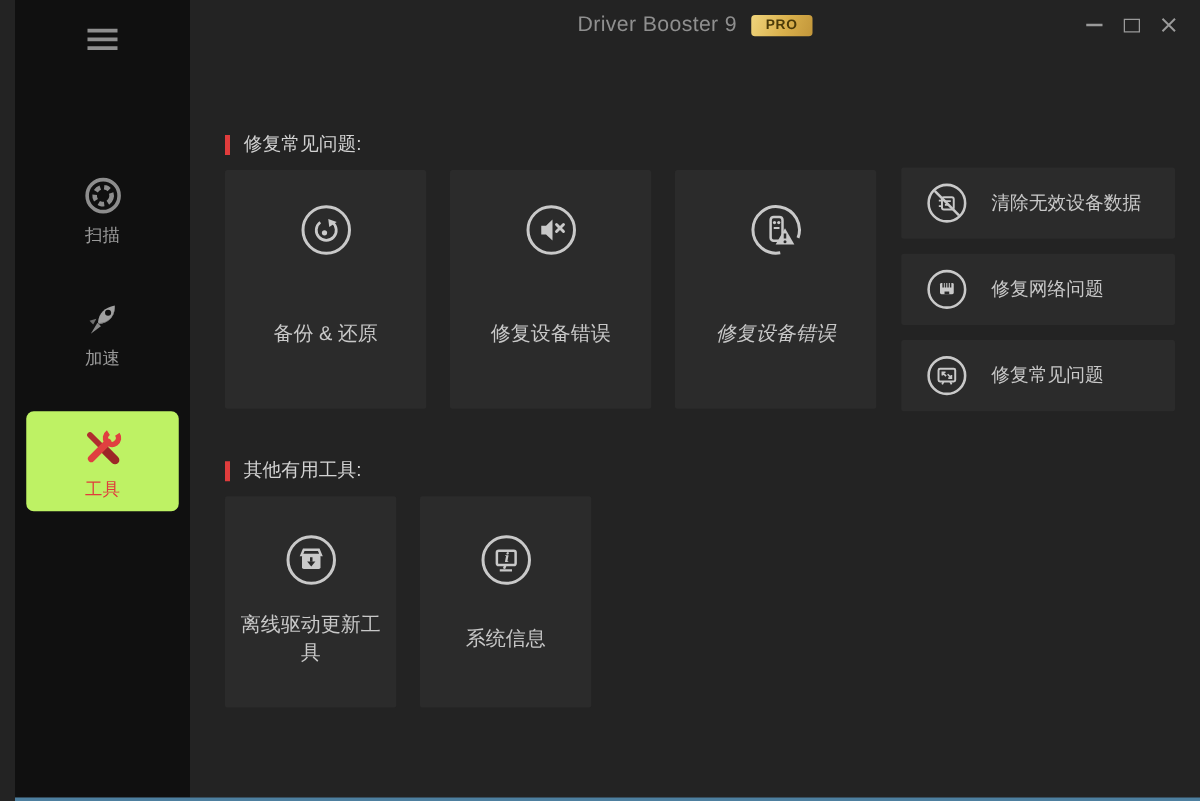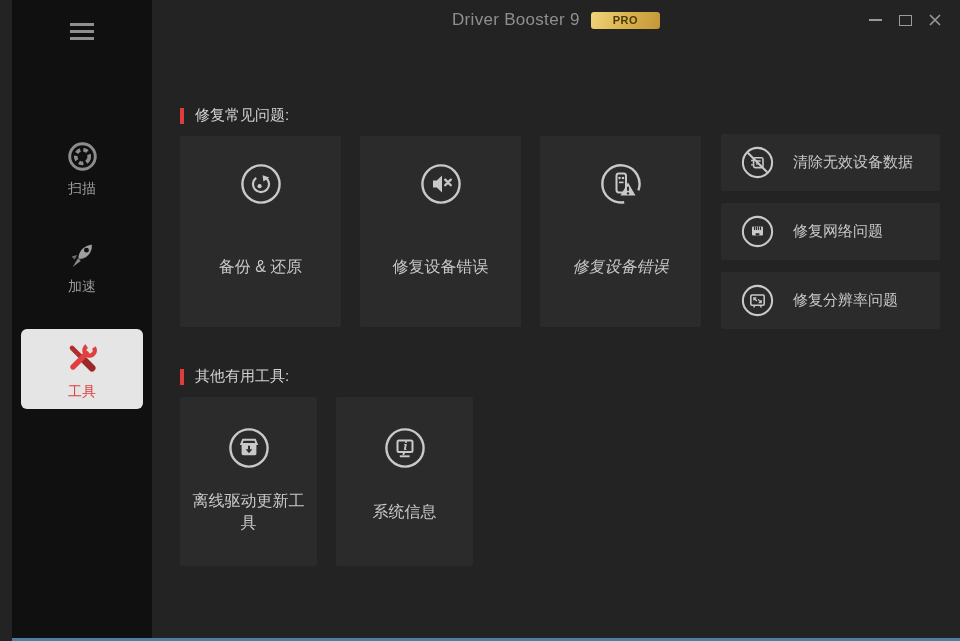--- a/index.html
+++ b/index.html
@@ -12,37 +12,37 @@
   }
   .window { position:absolute; inset:0;margin-left:12px; }
 
   
   .titlebar { position:absolute; left:140px; right:0; top:0; height:40px; }
   .title-wrap { position:absolute; inset:0; display:flex; align-items:center; justify-content:center; gap:11px; }
   .app-title { font-size:17px; color:#8f8f8f; letter-spacing:.3px; }
   .pro-badge {
     font-size:11px; font-weight:bold; color:#4a3a08;
     background:linear-gradient(110deg,#efd47c 0%,#d9b04c 55%,#c2963a 100%);
-    padding:2px 22px 3px; border-radius:3px; letter-spacing:.5px;
+    padding:2px 12px 3px; border-radius:3px; letter-spacing:.5px;
   }
   .win-controls { position:absolute; right:10px; top:0; height:40px; display:flex; align-items:center; }
   .win-btn { width:30px; height:40px; display:flex; align-items:center; justify-content:center; cursor:pointer; }
   .min-glyph { width:13px; height:2px; background:#9a9a9a; }
   .max-glyph { width:13px; height:11px; border:1.5px solid #9a9a9a; }
 
   
   .sidebar { position:absolute; left:0; top:0; width:140px; height:638px; background:#101010; }
   .hamburger { position:absolute; left:58px; top:23px; width:24px; cursor:pointer; }
   .hamburger div { height:3px; background:#8f8f8f; margin-bottom:4px; }
   .side-item {
     position:absolute; left:0; width:140px; display:flex; flex-direction:column;
     align-items:center; gap:7px; color:#9a9a9a; font-size:14px; cursor:pointer;text-align:right;
   }
   .side-item.active {
-    left:9px; top:329px; width:122px; height:80px; background:#e5e5e5;
+    left:9px; top:329px; width:122px; height:80px; background:#bef264;
     border-radius:6px; color:#e03c3c; justify-content:center; gap:5px;
   }
 
   
   .section-head { position:absolute; display:flex; align-items:center; gap:11px; font-size:15px; color:#d2d2d2; }
   .red-bar { width:4px; height:16px; background:#e03c3c; }
 
   .tool-card {
     position:absolute; background:#2b2b2b; border-radius:2px; cursor:pointer;
     display:flex; flex-direction:column; align-items:center;
@@ -187,21 +187,21 @@
   </div>
 
   <div class="side-btn" style="top:272px;">
     <svg width="33" height="33" viewBox="0 0 42 42">
       <circle cx="21" cy="21" r="18.6" stroke="#c9c9c9" stroke-width="2.6" fill="none"></circle>
       <rect x="12.5" y="14" width="17" height="13" rx="1.5" stroke="#c9c9c9" stroke-width="2" fill="none"></rect>
       <path d="M20.2 21.6 L16.4 17.8 M16.4 20.8 v-3.2 h3.2" stroke="#c9c9c9" stroke-width="1.7" fill="none"></path>
       <path d="M21.8 19.6 L25.6 23.4 M25.6 20.4 v3.2 h-3.2" stroke="#c9c9c9" stroke-width="1.7" fill="none"></path>
       <path d="M17.6 27 l-1.4 3 M24.4 27 l1.4 3" stroke="#c9c9c9" stroke-width="1.8"></path>
     </svg>
-    <span>修复分辨率问题</span>
+    <span>修复常见问题</span>
   </div>
 
   <div class="section-head" style="left:168px; top:367px;">
     <div class="red-bar"></div>
     <span>其他有用工具:</span>
   </div>
 
   <div class="tool-card card-sm" style="left:168px;">
     <svg width="42" height="42" viewBox="0 0 42 42">
       <circle cx="21" cy="21" r="18.6" stroke="#c9c9c9" stroke-width="2.4" fill="none"></circle>

